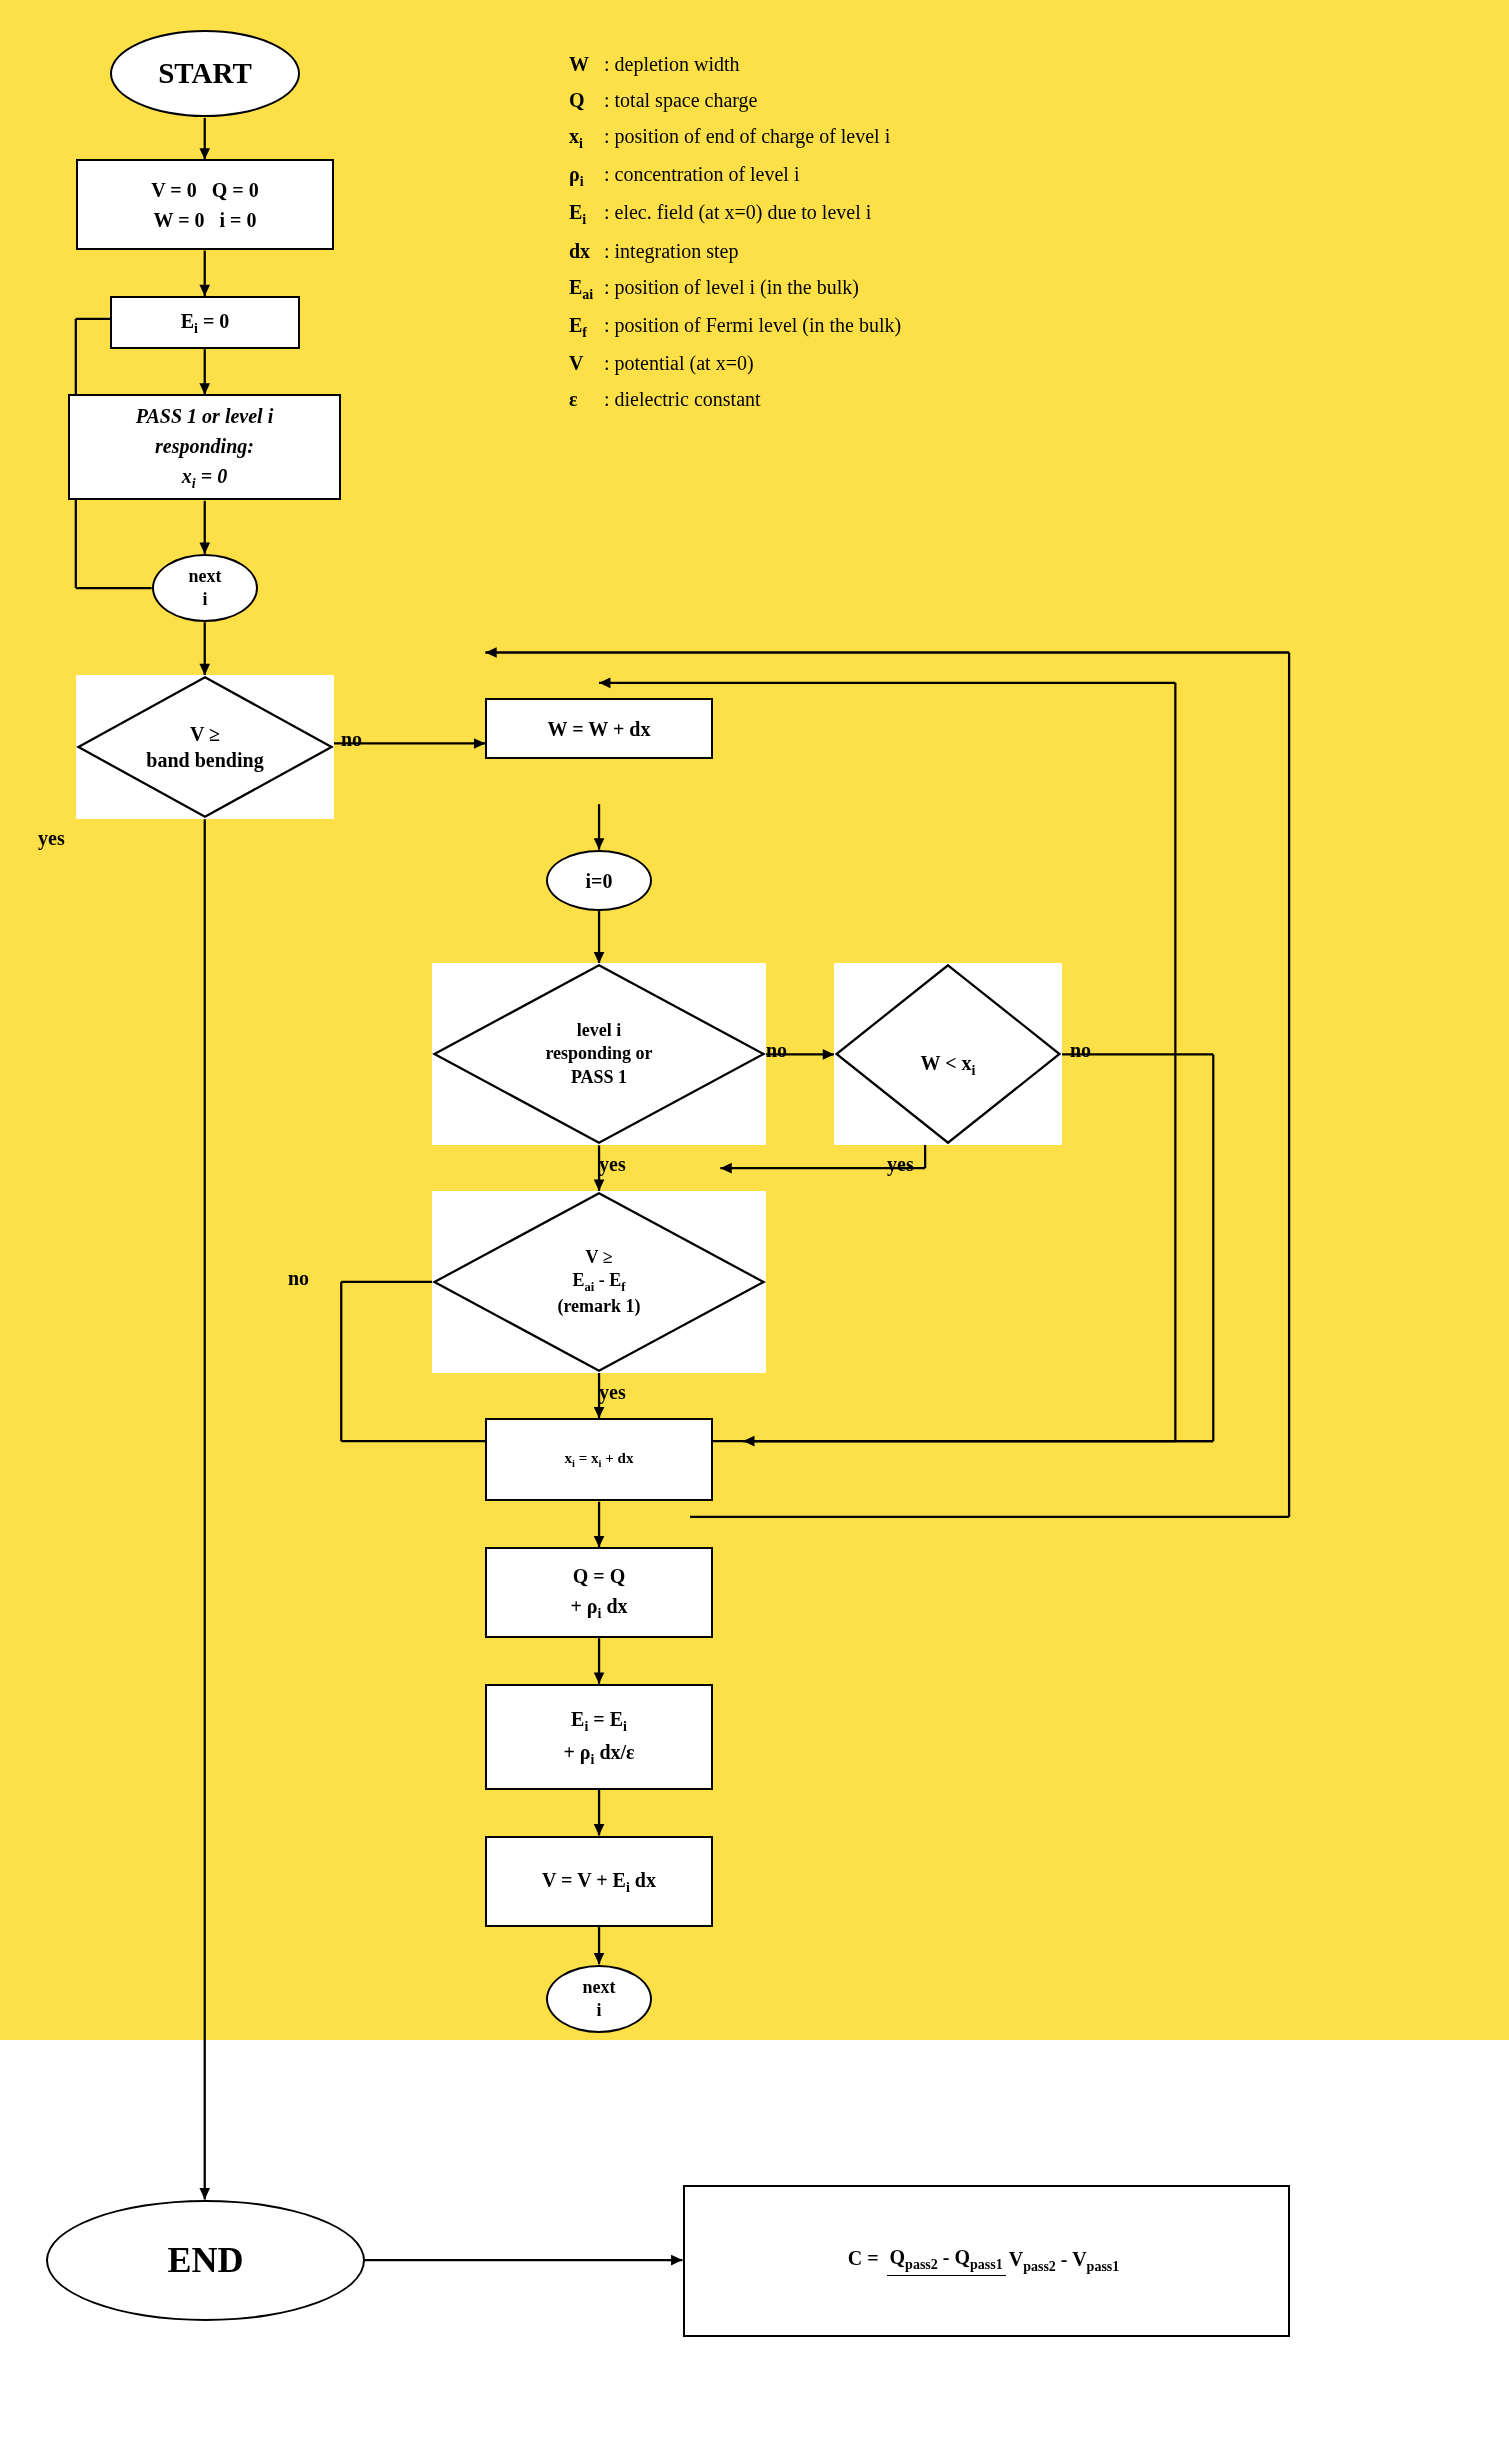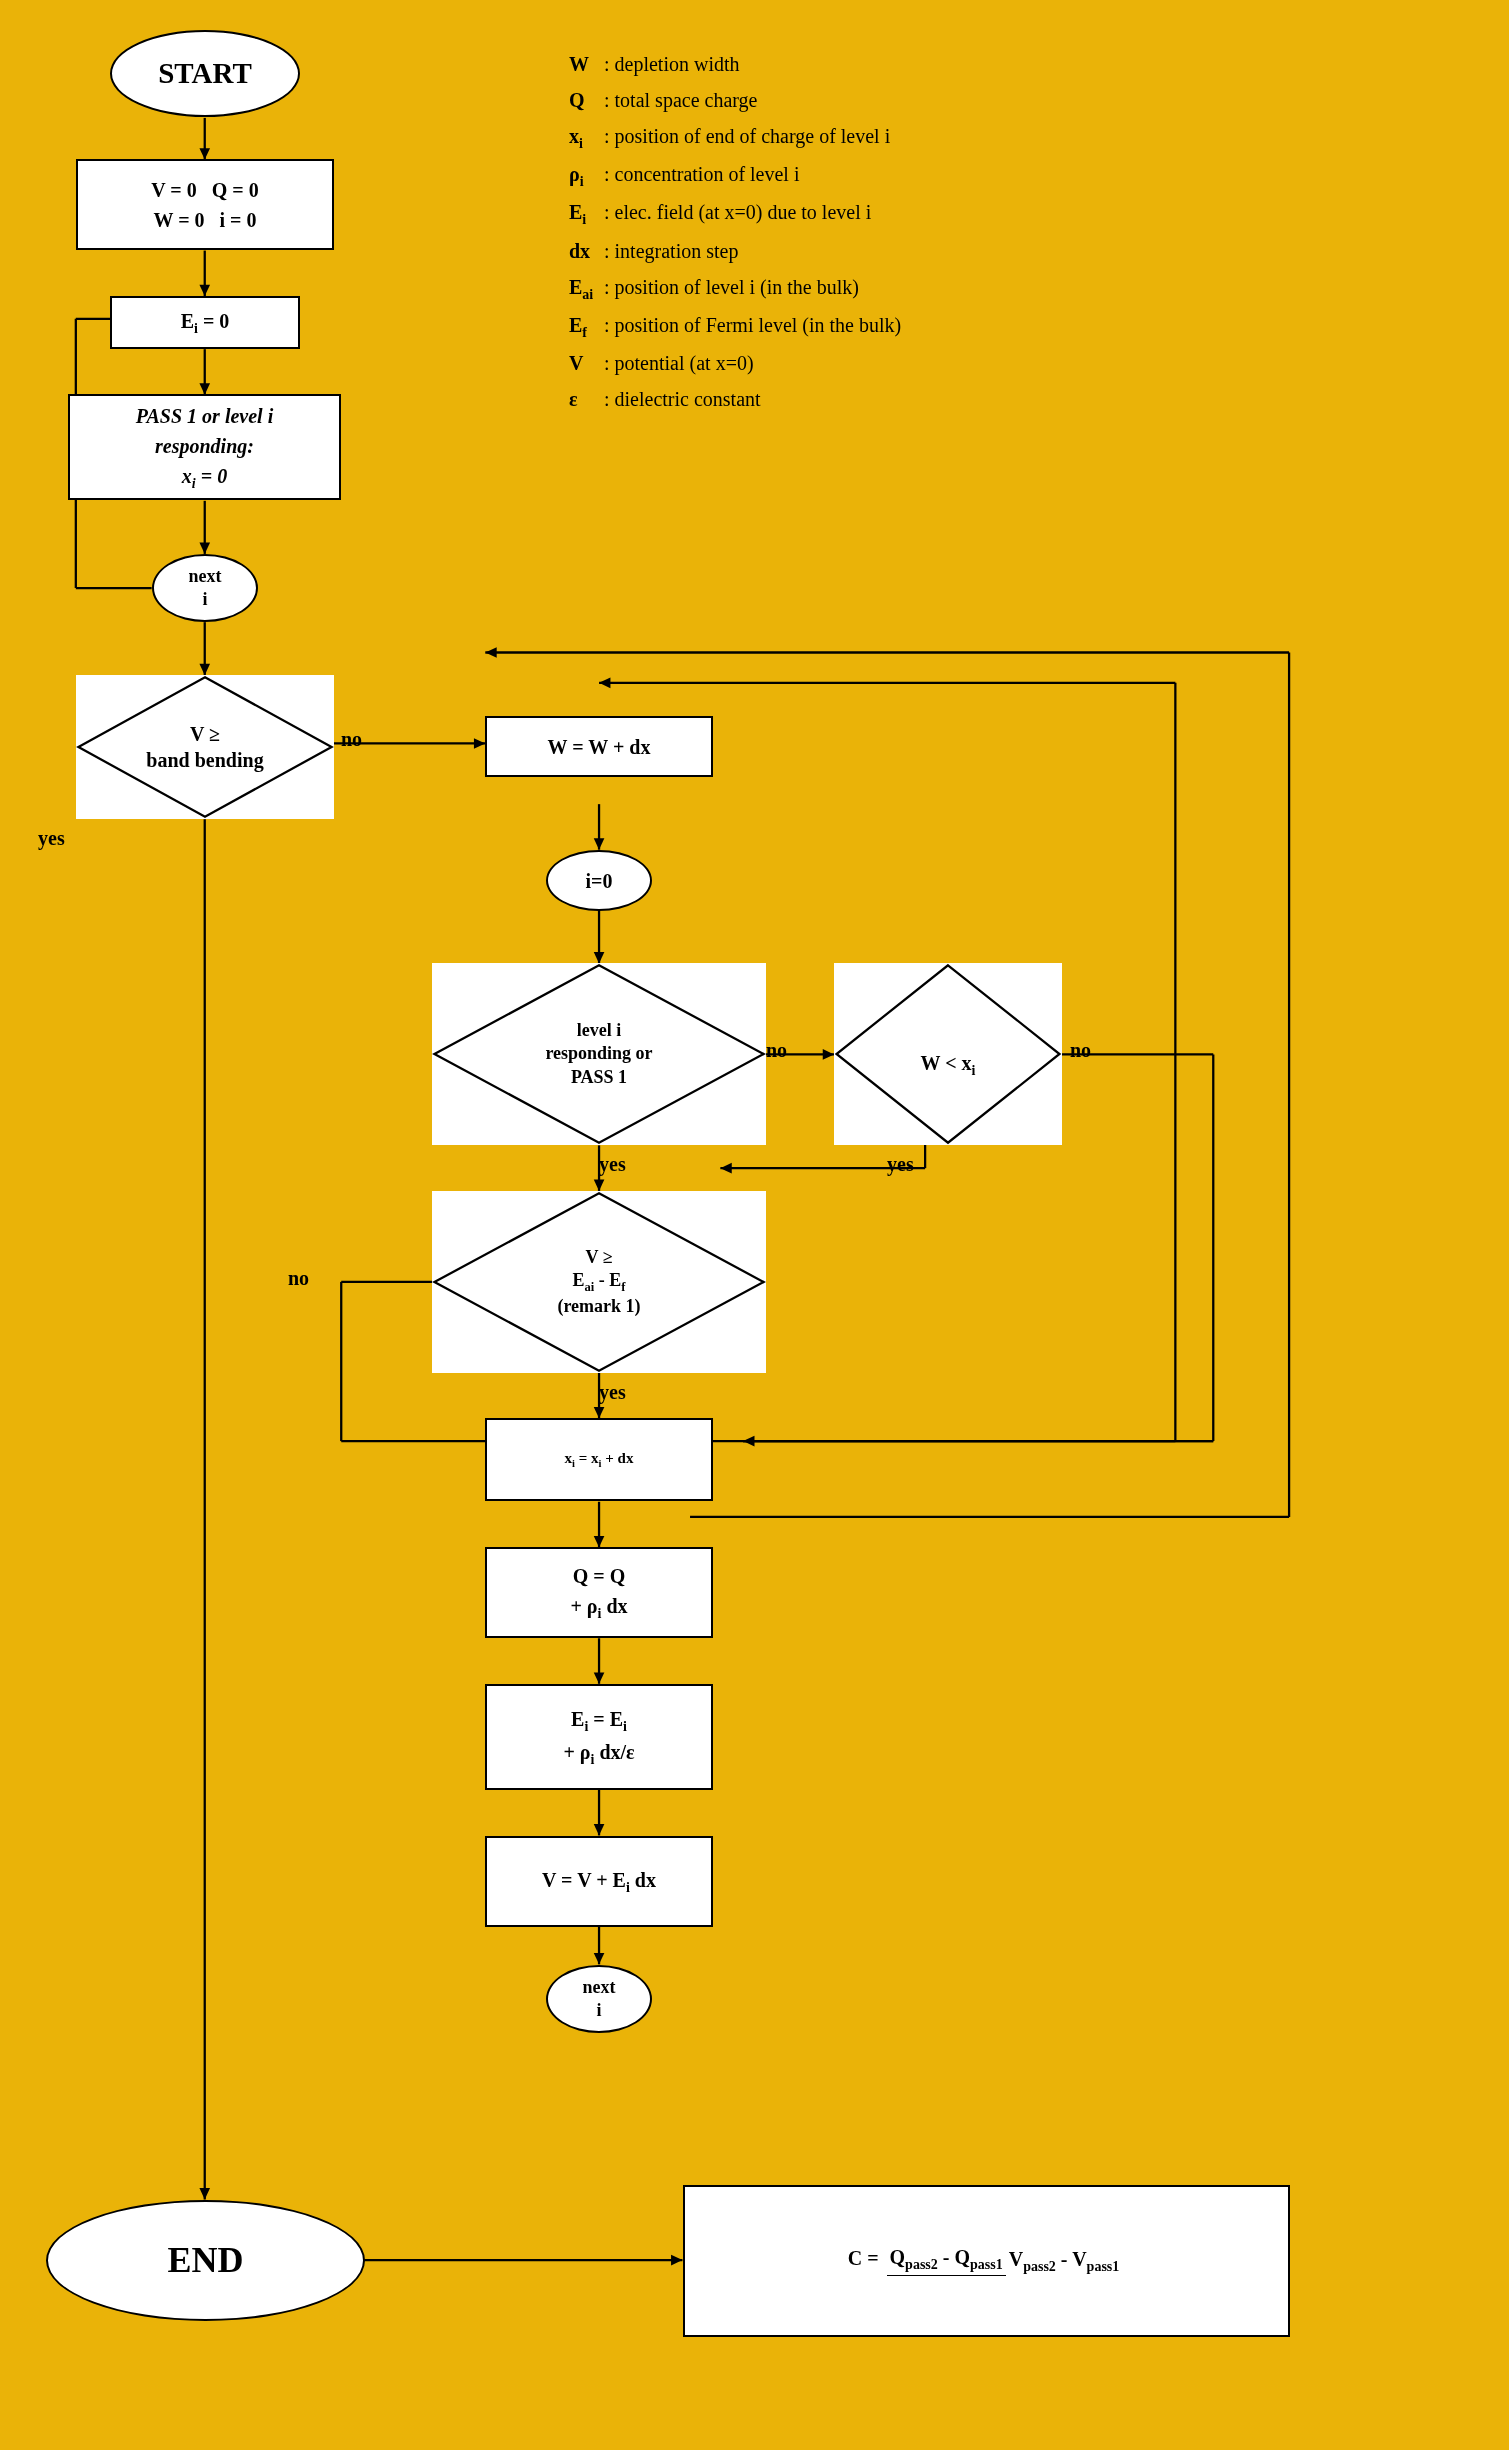--- a/index.html
+++ b/index.html
@@ -8,22 +8,22 @@
       font-family: 'Times New Roman', Times, serif;
       width: 1509px;
       min-height: 2450px;
       position: relative;
       overflow: hidden;
     }
 
     .flowchart-container {
       position: relative;
       width: 1509px;
-      height: 2450px;
-      background: #eab308;
+      height: 2040px;
+      background: #fde047;
     }
 
     
     .shape {
       position: absolute;
       display: flex;
       align-items: center;
       justify-content: center;
       text-align: center;
     }
@@ -271,21 +271,21 @@
     </svg>
     <div class="diamond-inner" style="position:absolute;top:0;left:0;width:100%;height:100%;display:flex;align-items:center;justify-content:center;">
       <div class="diamond-text">V ≥<br>band bending</div>
     </div>
   </div>
 
   <div class="label-text" style="left:38px; top:827px; font-size:20px; font-weight:bold;">yes</div>
 
   <div class="label-text" style="left:341px; top:728px; font-size:20px; font-weight:bold;">no</div>
 
-  <div class="shape rect" style="left:485px; top:716px; width:228px; height:61px;">
+  <div class="shape rect" style="left:485px; top:698px; width:228px; height:61px;">
     <div class="box-text" style="font-size:20px; font-weight:bold;">W = W + dx</div>
   </div>
 
   <div class="shape ellipse" style="left:546px; top:850px; width:106px; height:61px;">
     <div class="box-text" style="font-size:20px; font-weight:bold;">i=0</div>
   </div>
 
   <div class="diamond" style="left:432px; top:963px; width:334px; height:182px;">
     <svg viewBox="0 0 440 240" xmlns="http://www.w3.org/2000/svg">
       <polygon points="220,3 437,120 220,237 3,120" fill="white" stroke="black" stroke-width="3"></polygon>

